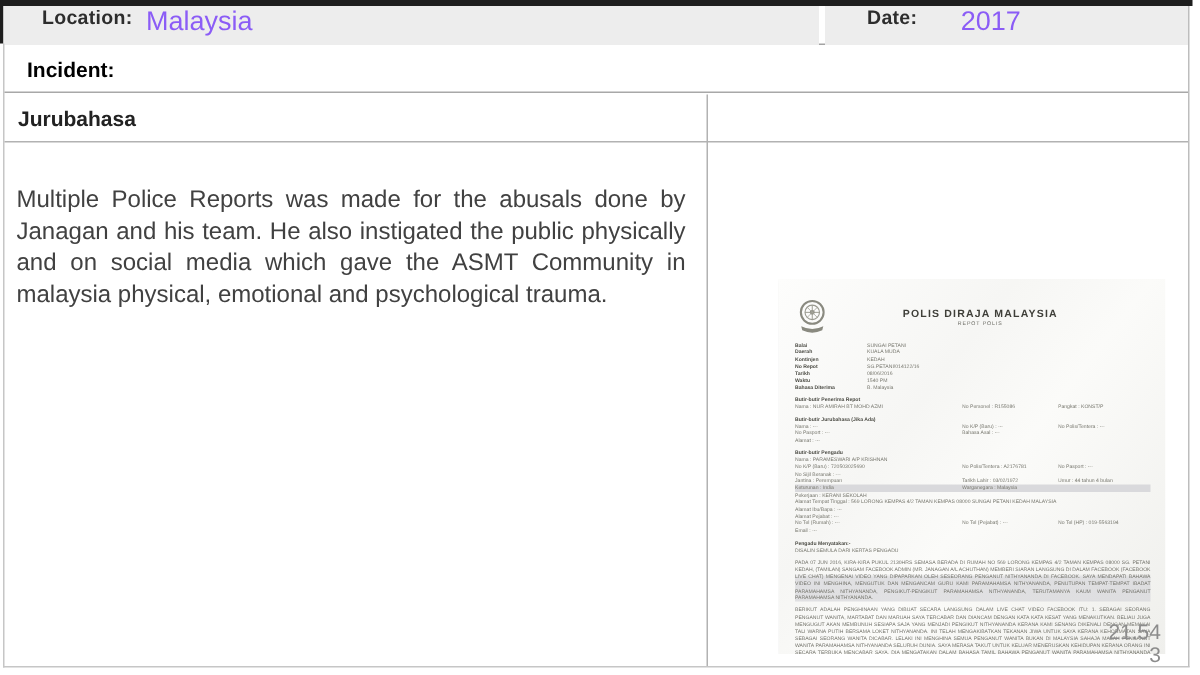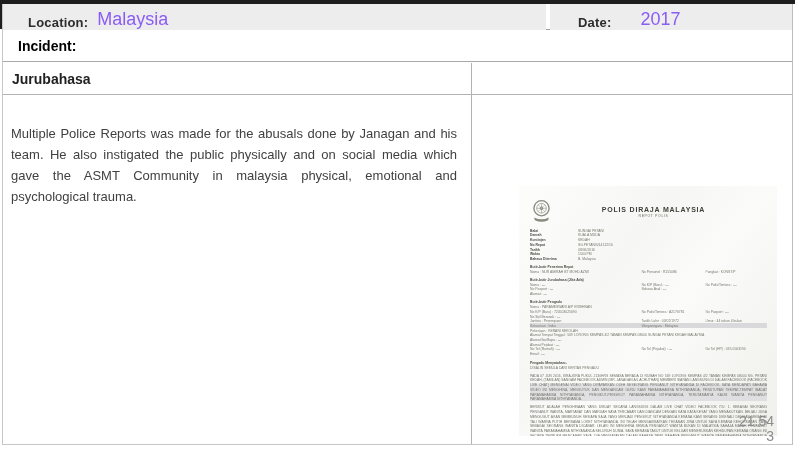--- a/index.html
+++ b/index.html
@@ -9,21 +9,21 @@
 
   .topbar { position:absolute; left:0; top:0; width:795px; height:4px; background:#1e1e1e; }
   .top-left-edge { position:absolute; left:0; top:0; width:2px; height:29px; background:#1e1e1e; }
 
   .sheet { position:absolute; left:2px; top:4px; width:791px; height:441px;
            background:#ffffff; border-left:1px solid #c6c6c6; border-right:1px solid #bdbdbd;
            border-bottom:1px solid #c6c6c6; }
 
   
   .meta-row { position:absolute; left:0; top:0; width:100%; height:26px; border-bottom:1px solid #a3a3a3; background:#ffffff; }
-  .meta-cell { position:absolute; top:0; height:26px; background:#ededed; display:flex; align-items:flex-end; }
+  .meta-cell { position:absolute; top:0; height:26px; background:#ededed; display:flex; align-items:flex-start; }
   .meta-cell.loc { left:0; width:543px; padding-left:25px; }
   .meta-cell.date { left:547px; right:0; padding-left:28px;gap:20px; }
   .m-lbl { font-size:13px; font-weight:bold; color:#2d2d2d; letter-spacing:.2px; }
   .m-val { font-size:18px; color:#8b5cf6; margin-left:9px; }
 
   
   .incident-row { position:absolute; left:0; top:27px; width:100%; height:31px;
                   border-bottom:1px solid #a8a8a8; display:flex; align-items:center; padding-left:15px; }
   .inc-label, .inc-text { font-size:14px; font-weight:bold; color:#000000; }
   .inc-text { margin-left:5px; }
@@ -33,21 +33,21 @@
   .col-h { position:absolute; top:0; height:32px; display:flex; align-items:center;
            font-size:14px; font-weight:bold; color:#222222; }
   .col-h.desc-h { left:0; width:468px; padding-left:9px; }
   .col-h.photos-h { left:468px; right:0; padding-left:11px; }
 
   
   .content { position:absolute; left:0; top:92px; width:100%; bottom:0; }
   .v-div { position:absolute; left:468px; top:59px; bottom:0; width:1px; background:#b2b2b2; }
 
   .desc-cell { position:absolute; left:0; top:0; width:468px; height:100%; padding:27px 14px 0 8px; }
-  .desc-text { font-size:13px; line-height:21px; color:#414141; text-align:justify; }
+  .desc-text { font-size:16px; line-height:21px; color:#414141; text-align:justify; }
 
   .photos-cell { position:absolute; left:469px; right:0; top:0; bottom:0;margin-top:33px; }
 
   
   .doc-frame { position:absolute; left:47px; top:57px; width:258px; height:250px; overflow:hidden; }
   .doc-paper { width:516px; height:500px; transform:scale(.5); transform-origin:0 0;
                background:linear-gradient(128deg,#fdfdfc 0%,#f6f6f4 35%,#fbfbf9 55%,#efefec 100%);
                box-shadow:0 1px 6px rgba(0,0,0,.18);
                padding:24px 20px 8px 22px; color:#55554e; }
   .doc-header { display:flex; align-items:center; margin-bottom:8px; }

